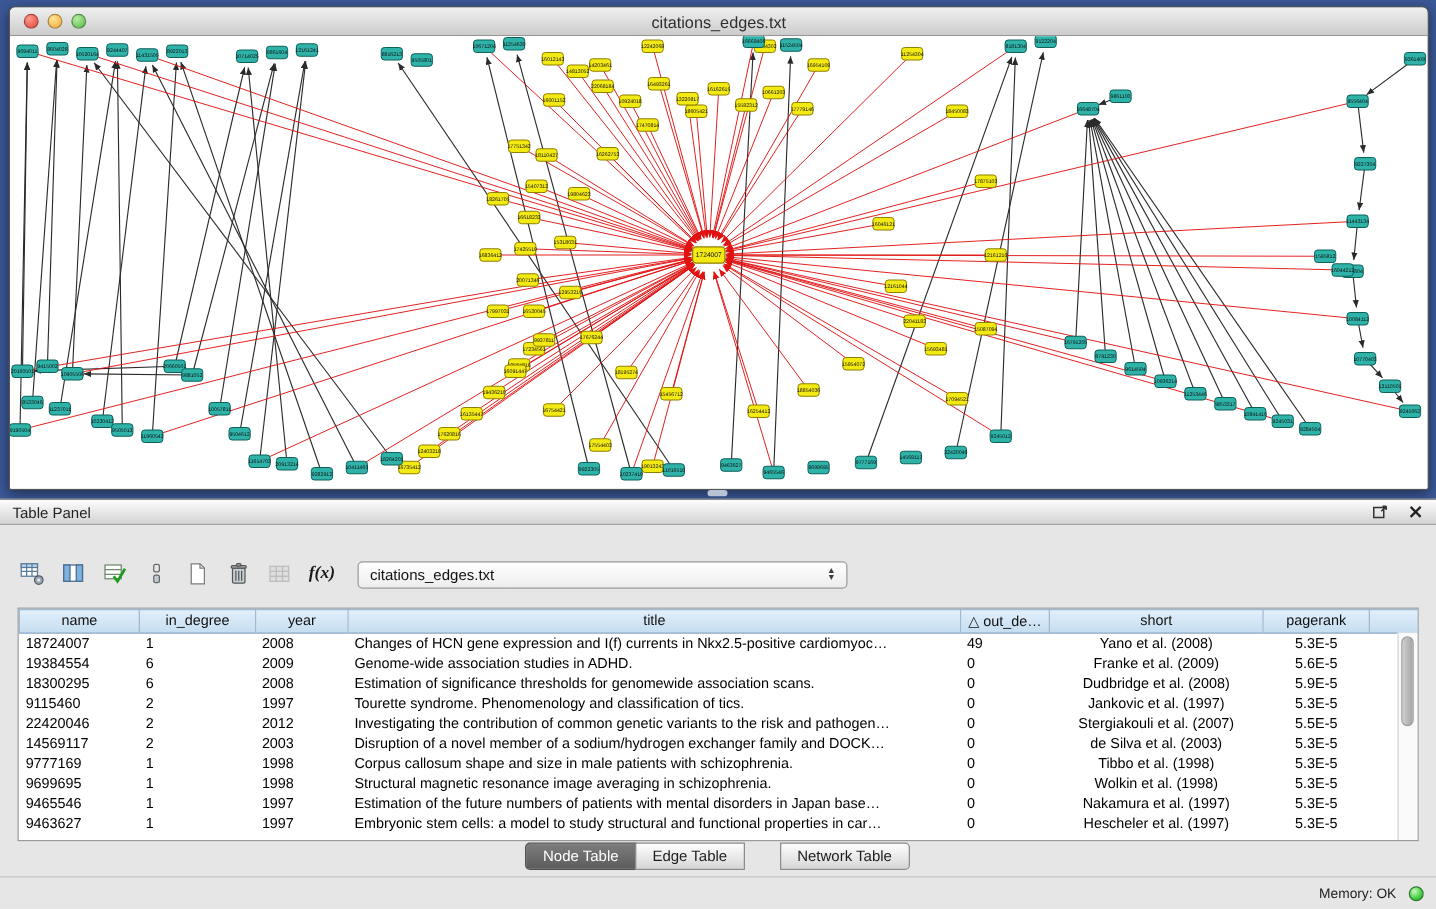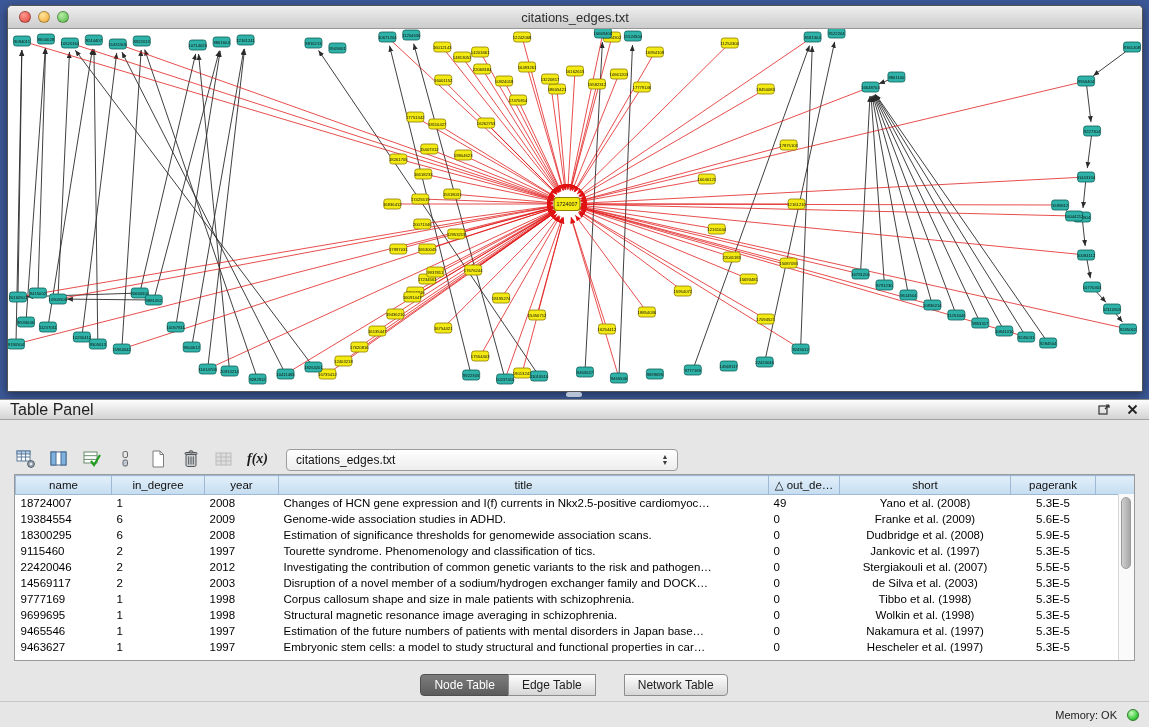--- a/index.html
+++ b/index.html
@@ -19,38 +19,38 @@
   .light.yellow{background:radial-gradient(circle at 35% 30%,#ffe49a,#f0a832);}
   .light.green{background:radial-gradient(circle at 35% 30%,#b6eda4,#55b84a);}
   .canvas{position:absolute;top:23px;left:0;right:0;bottom:0;background:#ffffff;}
   .canvas svg{display:block;width:100%;height:100%;}
   .divider-handle{position:absolute;left:566px;top:392px;width:16px;height:5px;background:#b9c3d6;border-radius:3px;}
 
   
   .panel-header{position:absolute;left:0;top:399px;width:100%;height:21px;box-sizing:border-box;
     background:linear-gradient(#fdfdfd,#d3d3d3);border-top:1px solid #8a8a8a;border-bottom:1px solid #a3a3a3;
     display:flex;align-items:center;padding:0 10px;}
-  .panel-title{font-size:16px;color:#1f1f1f;}
+  .panel-title{font-size:12px;color:#1f1f1f;}
   .panel-header-icons{margin-left:auto;display:flex;gap:14px;align-items:center;}
   .ph-icon{width:14px;height:14px;display:flex;align-items:center;justify-content:center;cursor:default;}
 
   
   .toolbar{position:absolute;left:16px;top:446px;display:flex;align-items:center;gap:5px;}
   .tool-btn{width:28px;height:26px;display:flex;align-items:center;justify-content:flex-start;border-radius:4px;}
   .tool-btn.disabled{opacity:.45;}
   .fx{font-family:"Liberation Serif",serif;font-style:italic;font-weight:bold;font-size:14px;color:#1a1a1a;}
 
   .combo{position:absolute;left:286px;top:449px;width:392px;height:22px;box-sizing:border-box;
     background:linear-gradient(#ffffff,#ededed);border:1px solid #9d9d9d;border-radius:4px;
     display:flex;align-items:center;padding-left:9px;font-size:12px;color:#111;}
   .combo-arrows{margin-left:auto;width:18px;display:flex;flex-direction:column;align-items:center;
     justify-content:center;font-size:7px;line-height:6px;color:#3c3c3c;padding-right:3px;}
 
   
-  .table-wrap{position:absolute;left:14px;top:474px;width:1121px;height:187px;box-sizing:border-box;
+  .table-wrap{position:absolute;left:14px;top:486px;width:1121px;height:187px;box-sizing:border-box;
     background:#fff;border:1px solid #9a9a9a;overflow:hidden;}
   table.tbl{border-collapse:collapse;table-layout:fixed;width:1119px;font-size:11.5px;}
   .tbl th{height:18px;background:linear-gradient(#e2effa,#c4ddf0);border:1px solid #9db9d3;
     font-weight:normal;color:#101010;overflow:hidden;white-space:nowrap;padding:0 2px;}
   .tbl td{height:16px;padding:0 5px;white-space:nowrap;overflow:hidden;color:#000;}
   .tbl td.c5,.tbl td.c6{text-align:center;margin-top:24px;}
   .vscroll{position:absolute;right:0;top:19px;bottom:0;width:15px;background:#fafafa;border-left:1px solid #d6d6d6;}
   .thumb{position:absolute;left:2px;top:3px;width:10px;height:72px;border-radius:6px;
     background:linear-gradient(90deg,#cfcfcf,#a6a6a6);border:1px solid #9a9a9a;box-sizing:border-box;}
 

